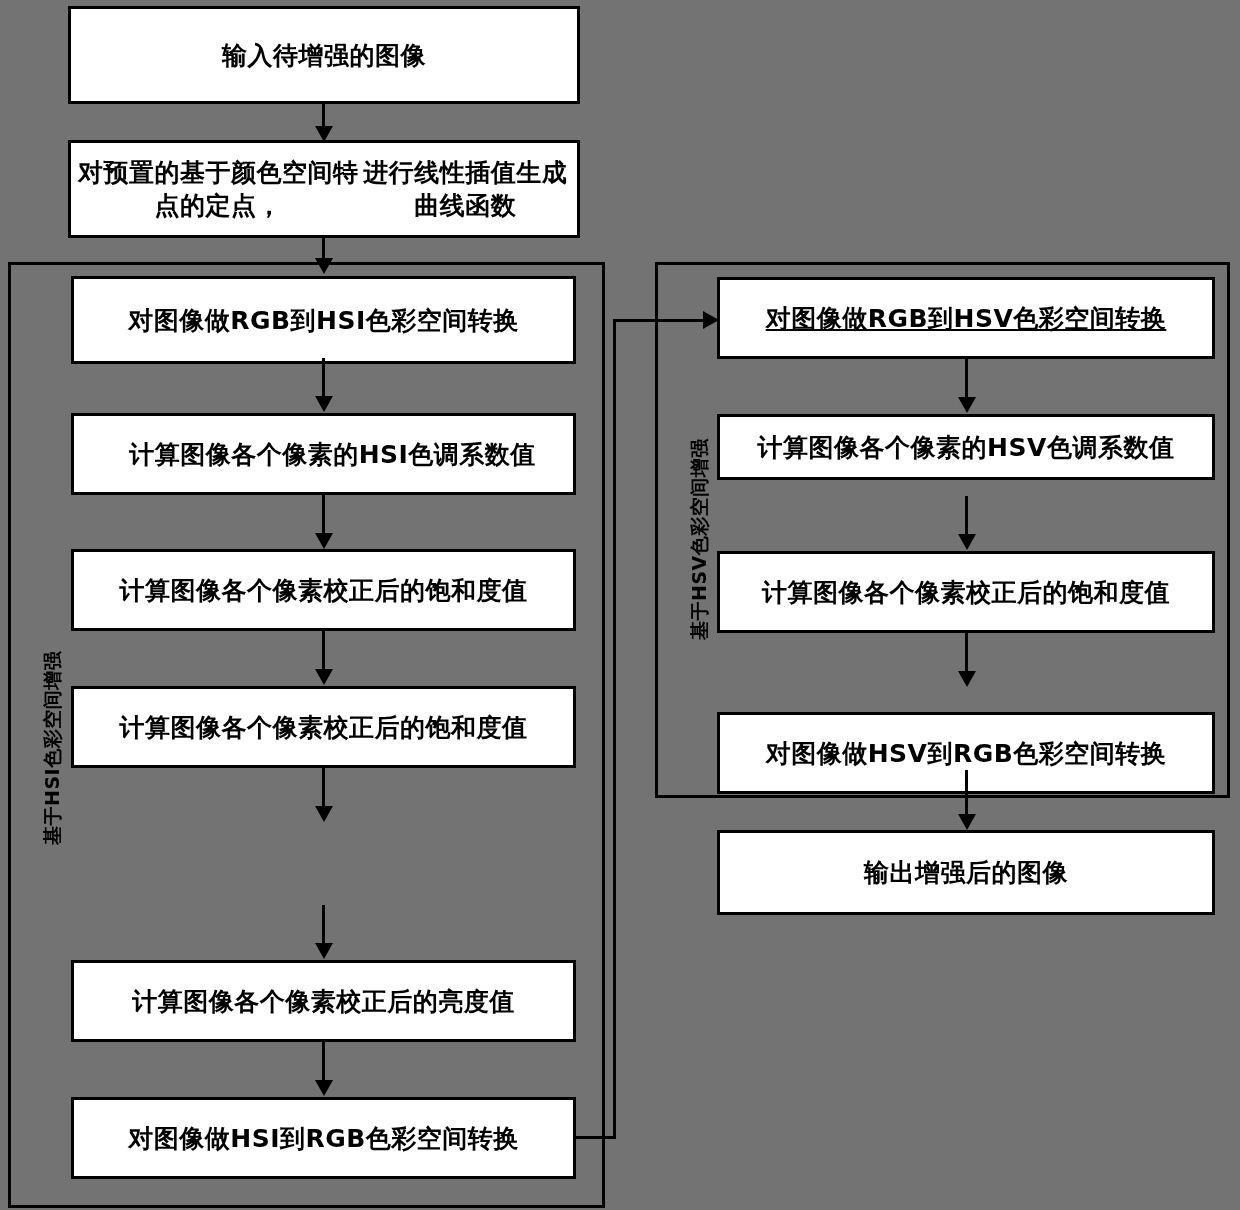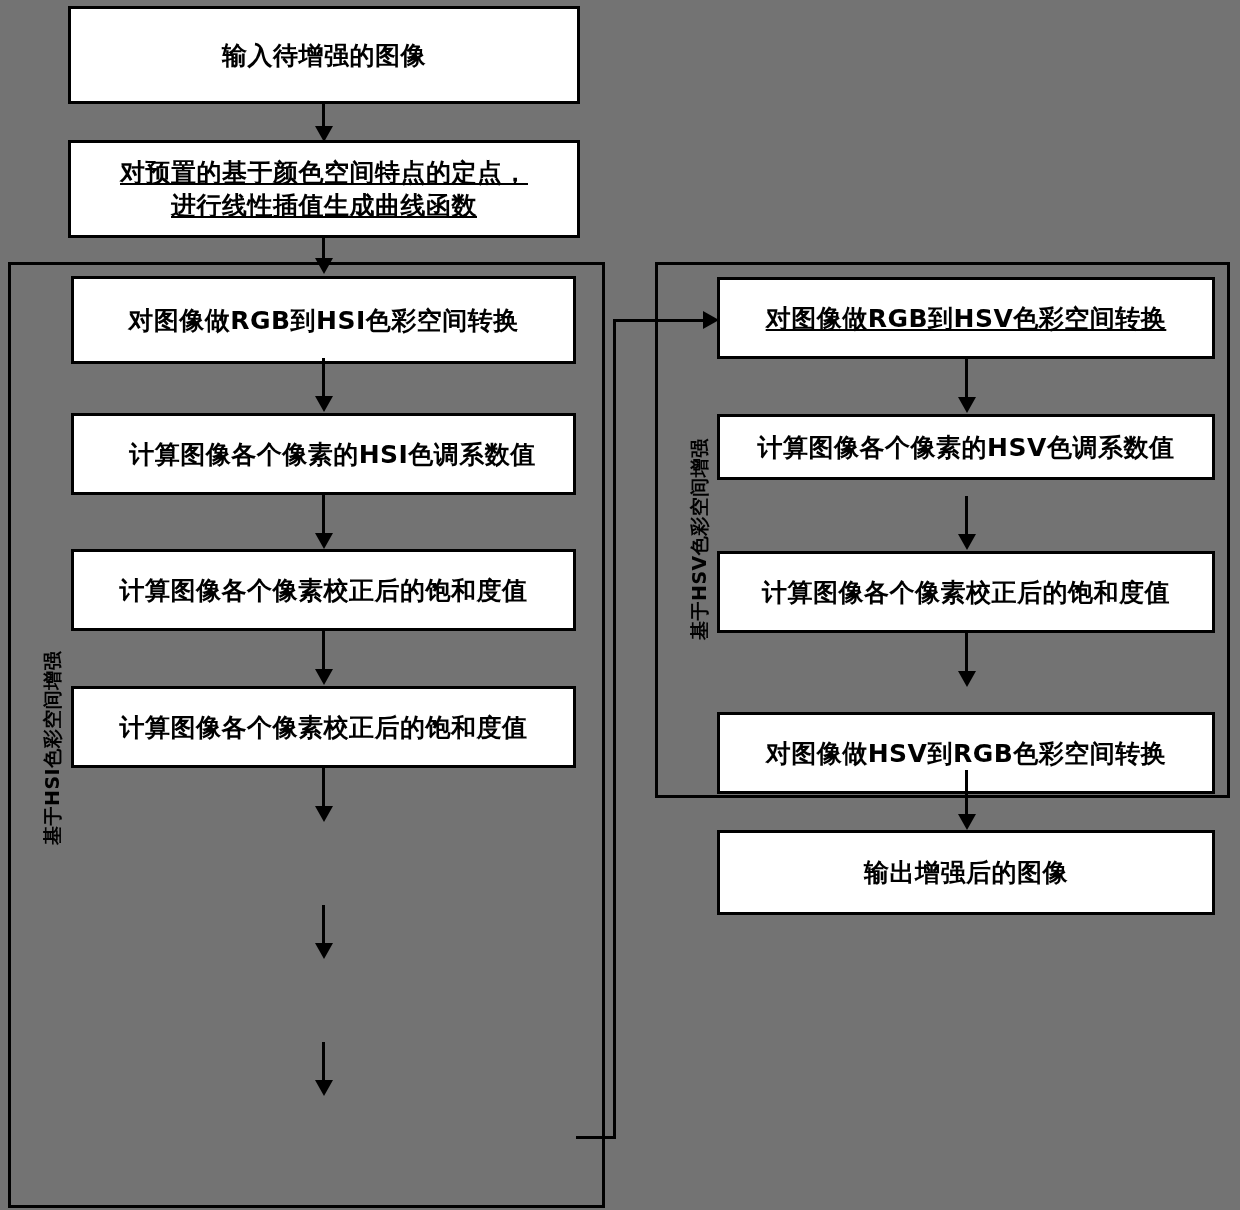--- a/index.html
+++ b/index.html
@@ -87,21 +87,21 @@
 
 <div id="canvas">
 
   <div class="node" style="left:68px; top:6px; width:512px; height:98px;">
     <span>输入待增强的图像</span>
   </div>
 
   <div class="vline" style="left:322px; top:104px; width:3px; height:26px;"></div>
   <div class="arrow-down" style="left:315px; top:126px;"></div>
 
-  <div class="node two-line" style="left:68px; top:140px; width:512px; height:98px; flex-direction:column;text-decoration:underline;">
+  <div class="node two-line" style="left:68px; top:140px; width:512px; height:98px; flex-direction:row;">
     <span>对预置的基于颜色空间特点的定点，</span>
     <span>进行线性插值生成曲线函数</span>
   </div>
 
   <div class="vline" style="left:322px; top:238px; width:3px; height:22px;"></div>
   <div class="arrow-down" style="left:315px; top:258px;"></div>
 
   <div class="group" style="left:8px; top:262px; width:597px; height:946px;"></div>
   <div class="group-label" style="left:40px; top:845px;">基于HSI色彩空间增强</div>
 
@@ -125,23 +125,29 @@
 
   <div class="node" style="left:71px; top:686px; width:505px; height:82px;">
     <span>计算图像各个像素校正后的饱和度值</span>
   </div>
   <div class="vline" style="left:322px; top:768px; width:3px; height:40px;"></div>
   <div class="arrow-down" style="left:315px; top:806px;"></div>
 
   <div class="vline" style="left:322px; top:905px; width:3px; height:40px;"></div>
   <div class="arrow-down" style="left:315px; top:943px;"></div>
 
+  <div class="node" style="left:71px; top:960px; width:505px; height:82px;">
+    <span>计算图像各个像素校正后的亮度值</span>
+  </div>
   <div class="vline" style="left:322px; top:1042px; width:3px; height:40px;"></div>
   <div class="arrow-down" style="left:315px; top:1080px;"></div>
 
+  <div class="node" style="left:71px; top:1097px; width:505px; height:82px;">
+    <span>对图像做HSI到RGB色彩空间转换</span>
+  </div>
 
   <div class="hline" style="left:576px; top:1136px; width:40px; height:3px;"></div>
   <div class="vline" style="left:613px; top:319px; width:3px; height:820px;"></div>
   <div class="hline" style="left:613px; top:319px; width:98px; height:3px;"></div>
   <div class="arrow-right" style="left:703px; top:311px;"></div>
 
   <div class="group" style="left:655px; top:262px; width:575px; height:536px;"></div>
   <div class="group-label" style="left:687px; top:640px;">基于HSV色彩空间增强</div>
 
   <div class="node" style="left:717px; top:277px; width:498px; height:82px;text-decoration:underline;">

